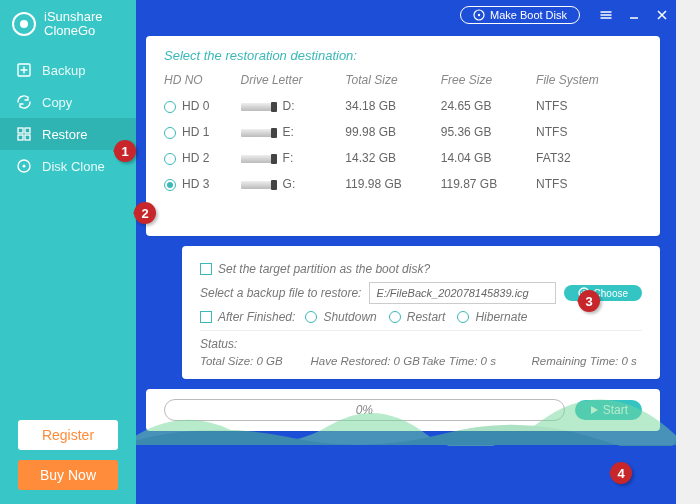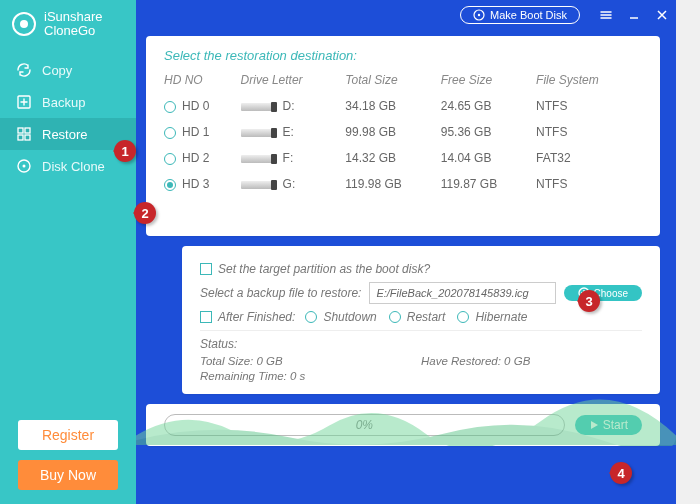--- a/index.html
+++ b/index.html
@@ -32,21 +32,21 @@
   .radio { display:inline-block; width:12px; height:12px; border:1.5px solid #3cb8b8; border-radius:50%; vertical-align:middle; margin-right:6px; position:relative;}
   .radio.sel::after { content:''; position:absolute; left:2px; top:2px; width:6px; height:6px; background:#3cb8b8; border-radius:50%;}
   .drive-bar { display:inline-block; width:34px; height:8px; background:linear-gradient(#eee,#bbb); border-radius:1px; vertical-align:middle; margin-right:8px; position:relative;}
   .drive-bar::after{content:'';position:absolute;right:-2px;top:-1px;width:6px;height:10px;background:#444;border-radius:1px;}
   .chk { display:inline-block; width:12px; height:12px; border:1.5px solid #3cb8b8; margin-right:6px; vertical-align:middle; }
   .mid-row { font-size: 12px; color:#777; font-style:italic; margin: 6px 0; display:flex; align-items:center; }
   .mid-row .chk, .mid-row .radio { flex-shrink:0; }
   .path-input { flex:1; border:1px solid #ccc; height:22px; padding:0 6px; font-size:11px; color:#666; font-style:italic; margin: 0 8px;}
   .btn-choose { background:#34c4c4; color:#fff; border:none; border-radius:12px; padding:2px 14px; font-size:10px; cursor:pointer; display:flex; align-items:center;}
   .btn-choose svg { margin-right:4px; }
-  .status-grid { font-size: 11.5px; color:#777; font-style:italic; display:grid; grid-template-columns: 1fr 1fr; row-gap:3px; margin-top:4px;}
+  .status-grid { font-size: 11.5px; color:#777; font-style:italic; display:grid; grid-template-columns: 1fr 1fr 1fr 1fr; row-gap:3px; margin-top:4px;}
   .progress-wrap { flex:1; }
   .progress { border:1px solid #bbb; border-radius:12px; height:22px; display:flex; align-items:center; justify-content:center; font-size:12px; color:#888; font-style:italic;}
   .pillbtn { display:flex; align-items:center; border:1px solid #3cb8b8; border-radius:13px; padding:3px 14px; font-size:12px; color:#3cb8b8; margin-left:10px; cursor:pointer; background:#fff;}
   .pillbtn.primary { background:#34c4c4; color:#fff; border:none; }
   .pillbtn svg { margin-right:4px; }
   .anno { position:absolute; width:22px; height:22px; background:#c7262a; border-radius:50%; color:#fff; font-weight:bold; display:flex; align-items:center; justify-content:center; font-size:13px; box-shadow: 2px 2px 3px rgba(0,0,0,.25); pointer-events:none; z-index:30;}
   .anno::before { content:''; position:absolute; left:-6px; top:6px; border:5px solid transparent; border-right-color:#c7262a; }
   .scenery { position:absolute; left:0; bottom:58px; width:100%; height:50px; pointer-events:none; opacity:.5;}
 </style>
 </head>
@@ -61,30 +61,30 @@
           <circle cx="12" cy="12" r="4" fill="#fff"></circle>
         </svg>
       <div class="logo-text">
         <div>iSunshare</div>
         <div>CloneGo</div>
       </div>
     </div>
     <div class="nav">
       <div class="nav-item">
         <svg width="16" height="16" viewBox="0 0 16 16">
-            <path d="M2 8a6 6 0 0110-4.5M14 8a6 6 0 01-10 4.5M12 3v3h-3M4 13v-3h3" fill="none" stroke="#fff" stroke-width="1.4" stroke-linecap="round"></path>
-          </svg>
-        <span>Copy</span>
-      </div>
-      <div class="nav-item">
-        <svg width="16" height="16" viewBox="0 0 16 16">
             <rect x="2" y="2" width="12" height="12" rx="1" fill="none" stroke="#fff" stroke-width="1.4"></rect>
             <path d="M8 5v6M5 8h6" stroke="#fff" stroke-width="1.4" stroke-linecap="round"></path>
           </svg>
         <span>Backup</span>
+      </div>
+      <div class="nav-item">
+        <svg width="16" height="16" viewBox="0 0 16 16">
+            <path d="M2 8a6 6 0 0110-4.5M14 8a6 6 0 01-10 4.5M12 3v3h-3M4 13v-3h3" fill="none" stroke="#fff" stroke-width="1.4" stroke-linecap="round"></path>
+          </svg>
+        <span>Copy</span>
       </div>
       <div class="nav-item active">
         <svg width="16" height="16" viewBox="0 0 16 16">
             <rect x="2" y="2" width="5" height="5" fill="none" stroke="#fff" stroke-width="1.3"></rect>
             <rect x="9" y="2" width="5" height="5" fill="none" stroke="#fff" stroke-width="1.3"></rect>
             <rect x="2" y="9" width="5" height="5" fill="none" stroke="#fff" stroke-width="1.3"></rect>
             <rect x="9" y="9" width="5" height="5" fill="none" stroke="#fff" stroke-width="1.3"></rect>
           </svg>
         <span>Restore</span>
       </div>
@@ -203,20 +203,21 @@
         <span class="radio"></span>
           <span style="margin-right:12px">Restart</span>
         <span class="radio"></span>
           <span>Hibernate</span>
       </div>
       <hr style="border:none;border-top:1px solid #eee;margin:6px 0">
       <div style="font-size:12px;color:#777;font-style:italic;">Status:</div>
       <div class="status-grid">
         <div>Total Size: 0 GB</div>
         <div>Have Restored: 0 GB</div>
+        <div>Take Time: 0 s</div>
         <div>Remaining Time: 0 s</div>
       </div>
     </div>
 
     <div class="panel panel-bot">
       <div class="progress-wrap">
         <div class="progress">
           <span>0%</span>
         </div>
       </div>

